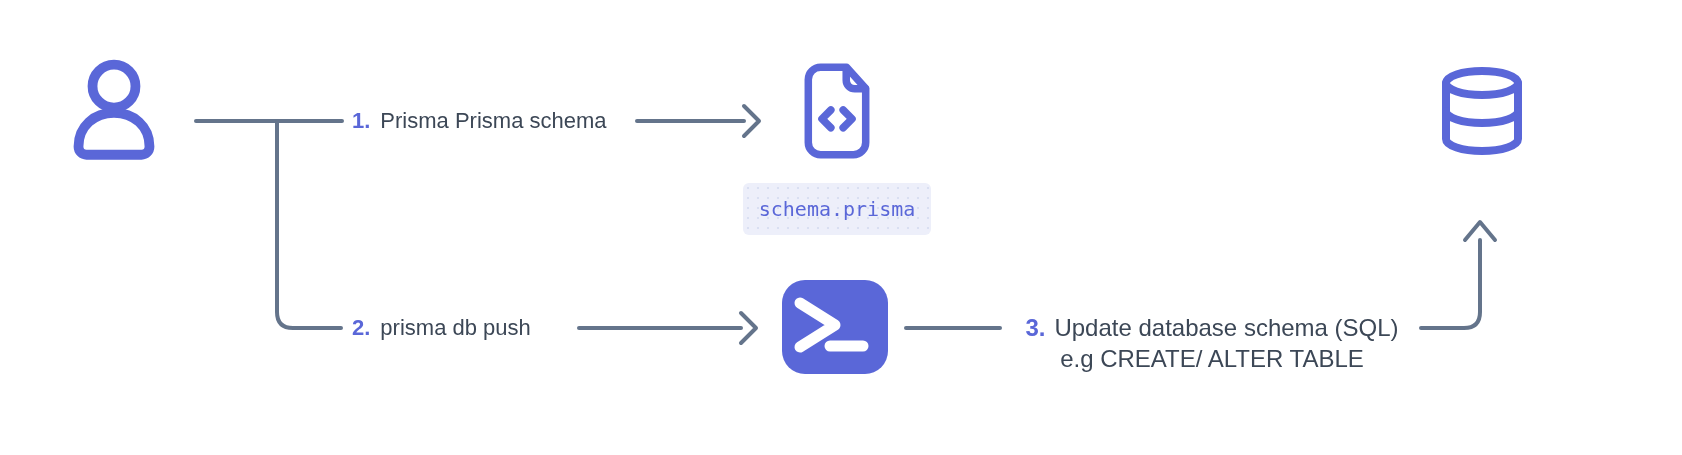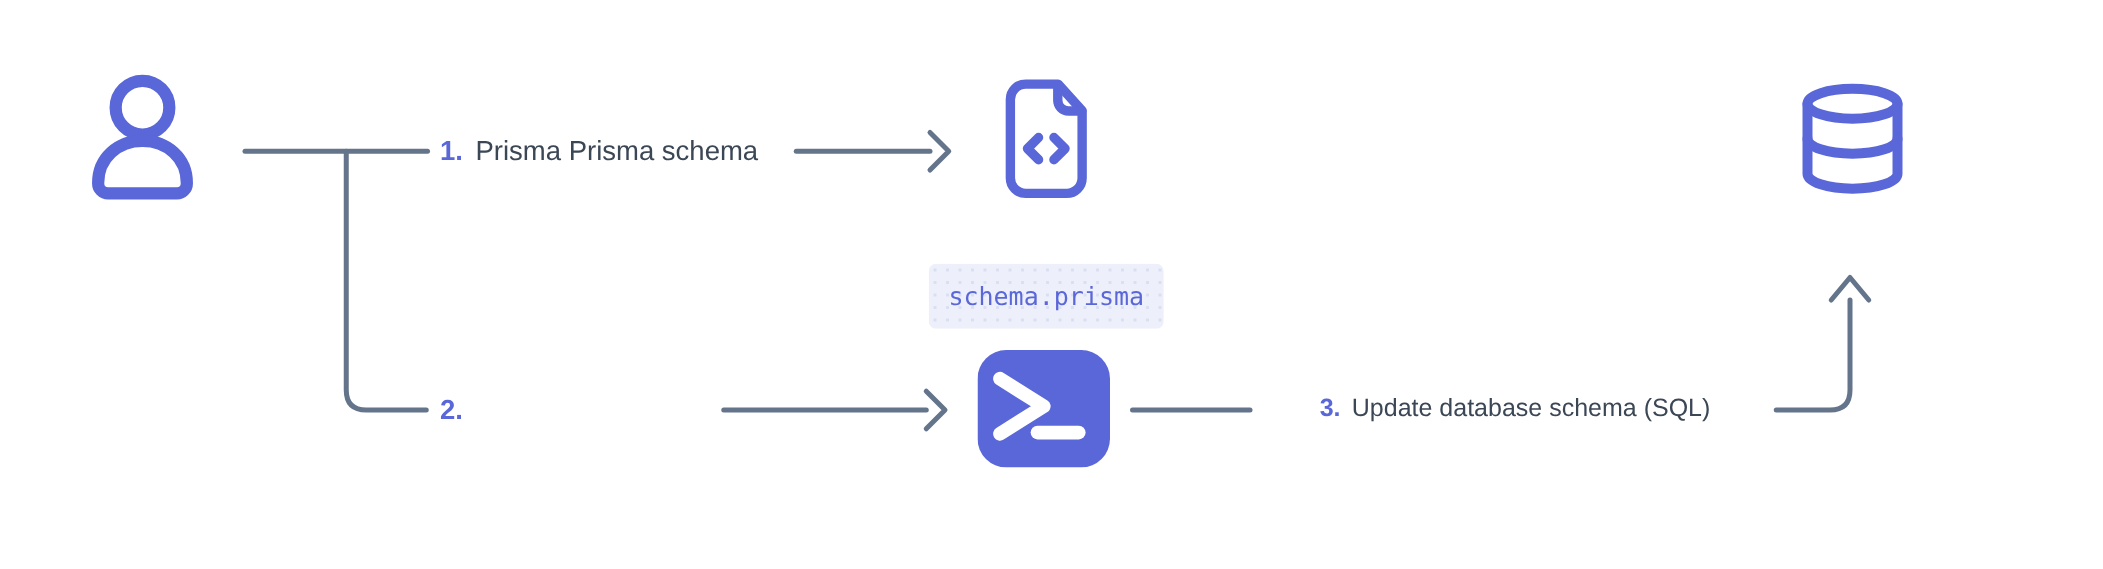--- a/index.html
+++ b/index.html
@@ -20,34 +20,33 @@
   .step-label {
     position:absolute;
     display:flex; align-items:center; gap:10px;
     height:30px; line-height:30px;
     font-size:22px; color:#3C4756; white-space:nowrap;
   }
   .step-num { font-weight:700; color:#5A67D8; }
 
   .step3-block {
     position:absolute; left:1002px; top:312px; width:420px;
-    text-align:center; font-size:20px; color:#3C4756; line-height:31px;
+    text-align:center; font-size:24px; color:#3C4756; line-height:31px;
     white-space:nowrap;
   }
   .step3-block .step-num { margin-right:9px; }
 
   
   .file-pill {
     position:absolute; left:743px; top:183px; width:188px; height:52px;
     display:flex; align-items:center; justify-content:center;
     background-color:#EDEFFA;
     background-image: radial-gradient(#D9DFF2 1.3px, transparent 1.3px);
     background-size:10px 10px;
     border-radius:6px;
-    margin-top:28px;
   }
   .file-pill span {
     font-family:"DejaVu Sans Mono", monospace;
     font-size:20px; color:#5A67D8;
   }
 
   
   .person-icon   { left:58px;   top:50px;  width:112px; height:118px; }
   .file-icon     { left:796px;  top:56px;  width:82px;  height:110px; }
   .terminal-icon { left:782px;  top:280px; width:106px; height:94px;  }
@@ -92,34 +91,36 @@
     <path d="M10.2 14.7 L7.6 17.3 L10.2 19.9"></path>
     <path d="M13.8 14.7 L16.4 17.3 L13.8 19.9"></path>
   </svg>
 
   <div class="file-pill">
     <span>schema.prisma</span>
   </div>
 
   <div class="step-label" style="left:352px; top:313px;">
     <span class="step-num">2.</span>
+    <span>prisma db push</span>
   </div>
 
   <svg class="abs terminal-icon" viewBox="0 0 106 94">
     <rect x="0" y="0" width="106" height="94" rx="23" fill="#5A67D8"></rect>
     <g fill="none" stroke="#ffffff" stroke-width="11" stroke-linecap="round" stroke-linejoin="round">
       <path d="M18 23 L53 45 L18 67" fill="none"></path>
       <path d="M48 66 H81"></path>
     </g>
   </svg>
 
   <div class="step3-block">
     <div>
       <span class="step-num">3.</span><span>Update database schema (SQL)</span>
     </div>
+    <div>e.g CREATE/ ALTER TABLE</div>
   </div>
 
   <svg class="abs database-icon" viewBox="0 0 24 24" fill="none" stroke="#5A67D8" stroke-width="2" stroke-linecap="round" stroke-linejoin="round">
     <ellipse cx="12" cy="5" rx="9" ry="3"></ellipse>
     <path d="M3 5 V19 c0 1.66 4.03 3 9 3 s9-1.34 9-3 V5"></path>
     <path d="M3 12 c0 1.66 4.03 3 9 3 s9-1.34 9-3"></path>
   </svg>
 
 </div>
 

